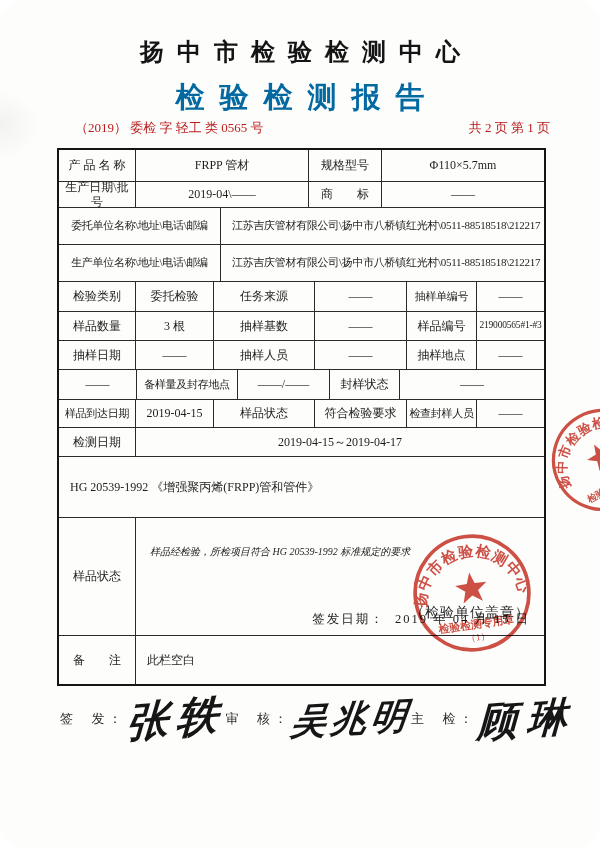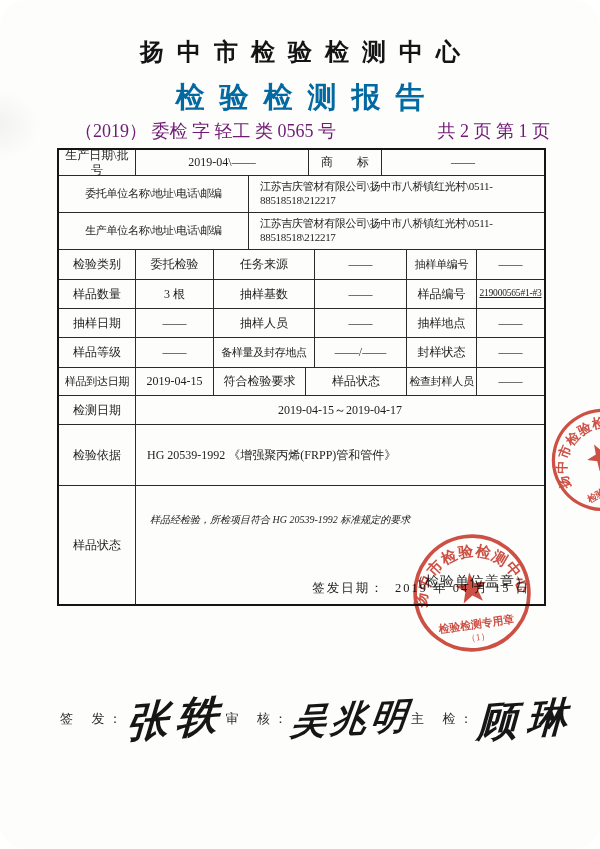--- a/index.html
+++ b/index.html
@@ -8,40 +8,40 @@
   .page { position:relative; width:600px; height:849px; background:#fdfdfc; overflow:hidden;border-radius:26px; }
   .scan-smudge { position:absolute; left:0; top:90px; width:40px; height:70px;
     background:radial-gradient(ellipse at 0% 50%, #f2f2f0 0%, rgba(253,253,252,0) 70%); }
 
   
   .org-title { position:absolute; top:36px; left:0; width:100%; text-align:center;
     font-size:24px; font-weight:700; letter-spacing:13px; text-indent:13px; color:#141414; }
   .report-title { position:absolute; top:78px; left:0; width:100%; text-align:center;
     font-size:29px; font-weight:700; letter-spacing:15px; text-indent:15px; color:#0369a1; }
   .meta-line { position:absolute; top:119px; left:75px; right:50px; display:flex;
-    justify-content:space-between; font-size:18px; color:#701a75; }
+    justify-content:space-between; font-size:13px; color:#b91c1c; }
 
   
   .rtable { position:absolute; left:57px; top:148px; width:489px; border:2px solid #151515; background:transparent; }
   .trow { display:flex; align-items:stretch; }
   .trow:not(:last-child) { border-bottom:1px solid #2a2a2a; }
   .cell { display:flex; align-items:center; justify-content:center; text-align:center;
     font-size:12px; white-space:pre-wrap; line-height:1.25; padding:1px 2px; color:#1d1d1d; }
   .cell:not(:last-child) { border-right:1px solid #2a2a2a; }
   .cell.left { justify-content:flex-start; text-align:left; padding-left:11px; }
   .cell.sm { font-size:11px; letter-spacing:-0.3px; }
-  .cell.xs { font-size:9.5px; letter-spacing:-0.2px; font-family:"Liberation Serif",serif;text-decoration:underline; }
+  .cell.xs { font-size:9.5px; letter-spacing:-0.2px; font-family:"Liberation Serif",serif; }
   
   .r1{height:32px}.r2{height:26px}.r3{height:37px}.r4{height:37px}
   .r5{height:30px}.r6{height:29px}.r7{height:29px}.r8{height:30px}.r9{height:28px}
   .r10{height:29px}.r11{height:61px}.r12{height:118px}.r13{height:48px}
   
   .w1{width:77px}.w2{width:173px}.w3{width:73px}.wf{flex:1}
   
-  .wl{width:190px}
+  .wl{width:162px}
   
   .c1{width:77px}.c2{width:78px}.c3{width:101px}.c4{width:92px}.c5{width:70px}
   
   .b1{width:77px}
 
   
   .concl { position:relative; display:block; padding:0; }
   .concl-text { position:absolute; top:28px; left:14px; right:8px; font-size:10px; text-align:left; white-space:pre-wrap;font-style:italic; }
   .seal-note { position:absolute; right:14px; bottom:14px; font-size:14px; letter-spacing:1px; color:#2a2a2a; }
   .issue-date { position:absolute; right:14px; bottom:7px; font-size:12.5px; letter-spacing:2px; color:#1d1d1d; }
@@ -68,20 +68,26 @@
   <div class="scan-smudge"></div>
 
   <div class="org-title">扬中市检验检测中心</div>
   <div class="report-title">检验检测报告</div>
   <div class="meta-line">
     <span>（2019） 委检 字 轻工 类 0565 号</span>
     <span>共 2 页 第 1 页</span>
   </div>
 
   <div class="rtable">
+    <div class="trow r1">
+      <div class="cell w1">产 品 名 称</div>
+      <div class="cell w2">FRPP 管材</div>
+      <div class="cell w3">规格型号</div>
+      <div class="cell wf">Φ110×5.7mm</div>
+    </div>
     <div class="trow r2">
       <div class="cell w1">生产日期\批号</div>
       <div class="cell w2">2019-04\——</div>
       <div class="cell w3">商　　标</div>
       <div class="cell wf">——</div>
     </div>
     <div class="trow r3">
       <div class="cell wl sm">委托单位名称\地址\电话\邮编</div>
       <div class="cell wf sm left">江苏吉庆管材有限公司\扬中市八桥镇红光村\0511-88518518\212217</div>
     </div>
@@ -107,50 +113,52 @@
     </div>
     <div class="trow r7">
       <div class="cell c1">抽样日期</div>
       <div class="cell c2">——</div>
       <div class="cell c3">抽样人员</div>
       <div class="cell c4">——</div>
       <div class="cell c5">抽样地点</div>
       <div class="cell wf">——</div>
     </div>
     <div class="trow r8">
-      <div class="cell c1">样品等级</div>
       <div class="cell c2">——</div>
       <div class="cell c3 sm">备样量及封存地点</div>
       <div class="cell c4">——/——</div>
       <div class="cell c5">封样状态</div>
       <div class="cell wf">——</div>
     </div>
     <div class="trow r9">
       <div class="cell c1 sm">样品到达日期</div>
       <div class="cell c2">2019-04-15</div>
+      <div class="cell c3">样品状态</div>
       <div class="cell c4">符合检验要求</div>
-      <div class="cell c3">样品状态</div>
       <div class="cell c5 sm">检查封样人员</div>
       <div class="cell wf">——</div>
     </div>
     <div class="trow r10">
       <div class="cell b1">检测日期</div>
       <div class="cell wf">2019-04-15～2019-04-17</div>
     </div>
     <div class="trow r11">
-      <div class="cell b1">检验依据</div>
       <div class="cell wf left">HG 20539-1992 《增强聚丙烯(FRPP)管和管件》</div>
     </div>
     <div class="trow r12">
       <div class="cell b1">样品状态</div>
       <div class="cell wf concl">
         <span class="concl-text">样品经检验，所检项目符合 HG 20539-1992 标准规定的要求</span>
         <span class="seal-note">（检验单位盖章）</span>
         <span class="issue-date">签发日期：  2019 年 04 月 15 日</span>
       </div>
+    </div>
+    <div class="trow r13">
+      <div class="cell b1">备　　注</div>
+      <div class="cell wf left">此栏空白</div>
     </div>
   </div>
 
   <div class="stamp stamp-main">
     <svg viewBox="0 0 120 120">
       <circle cx="60" cy="60" r="55" fill="none" stroke="#c8372b" stroke-width="3.6"></circle>
       <path id="arcMain" d="M 15,80 A 46,46 0 1 1 105,80" fill="none"></path>
       <text font-size="14.5" fill="#c8372b" font-weight="bold" letter-spacing="1">
         <textPath href="#arcMain" startOffset="50%" text-anchor="middle">扬中市检验检测中心</textPath>
       </text>

